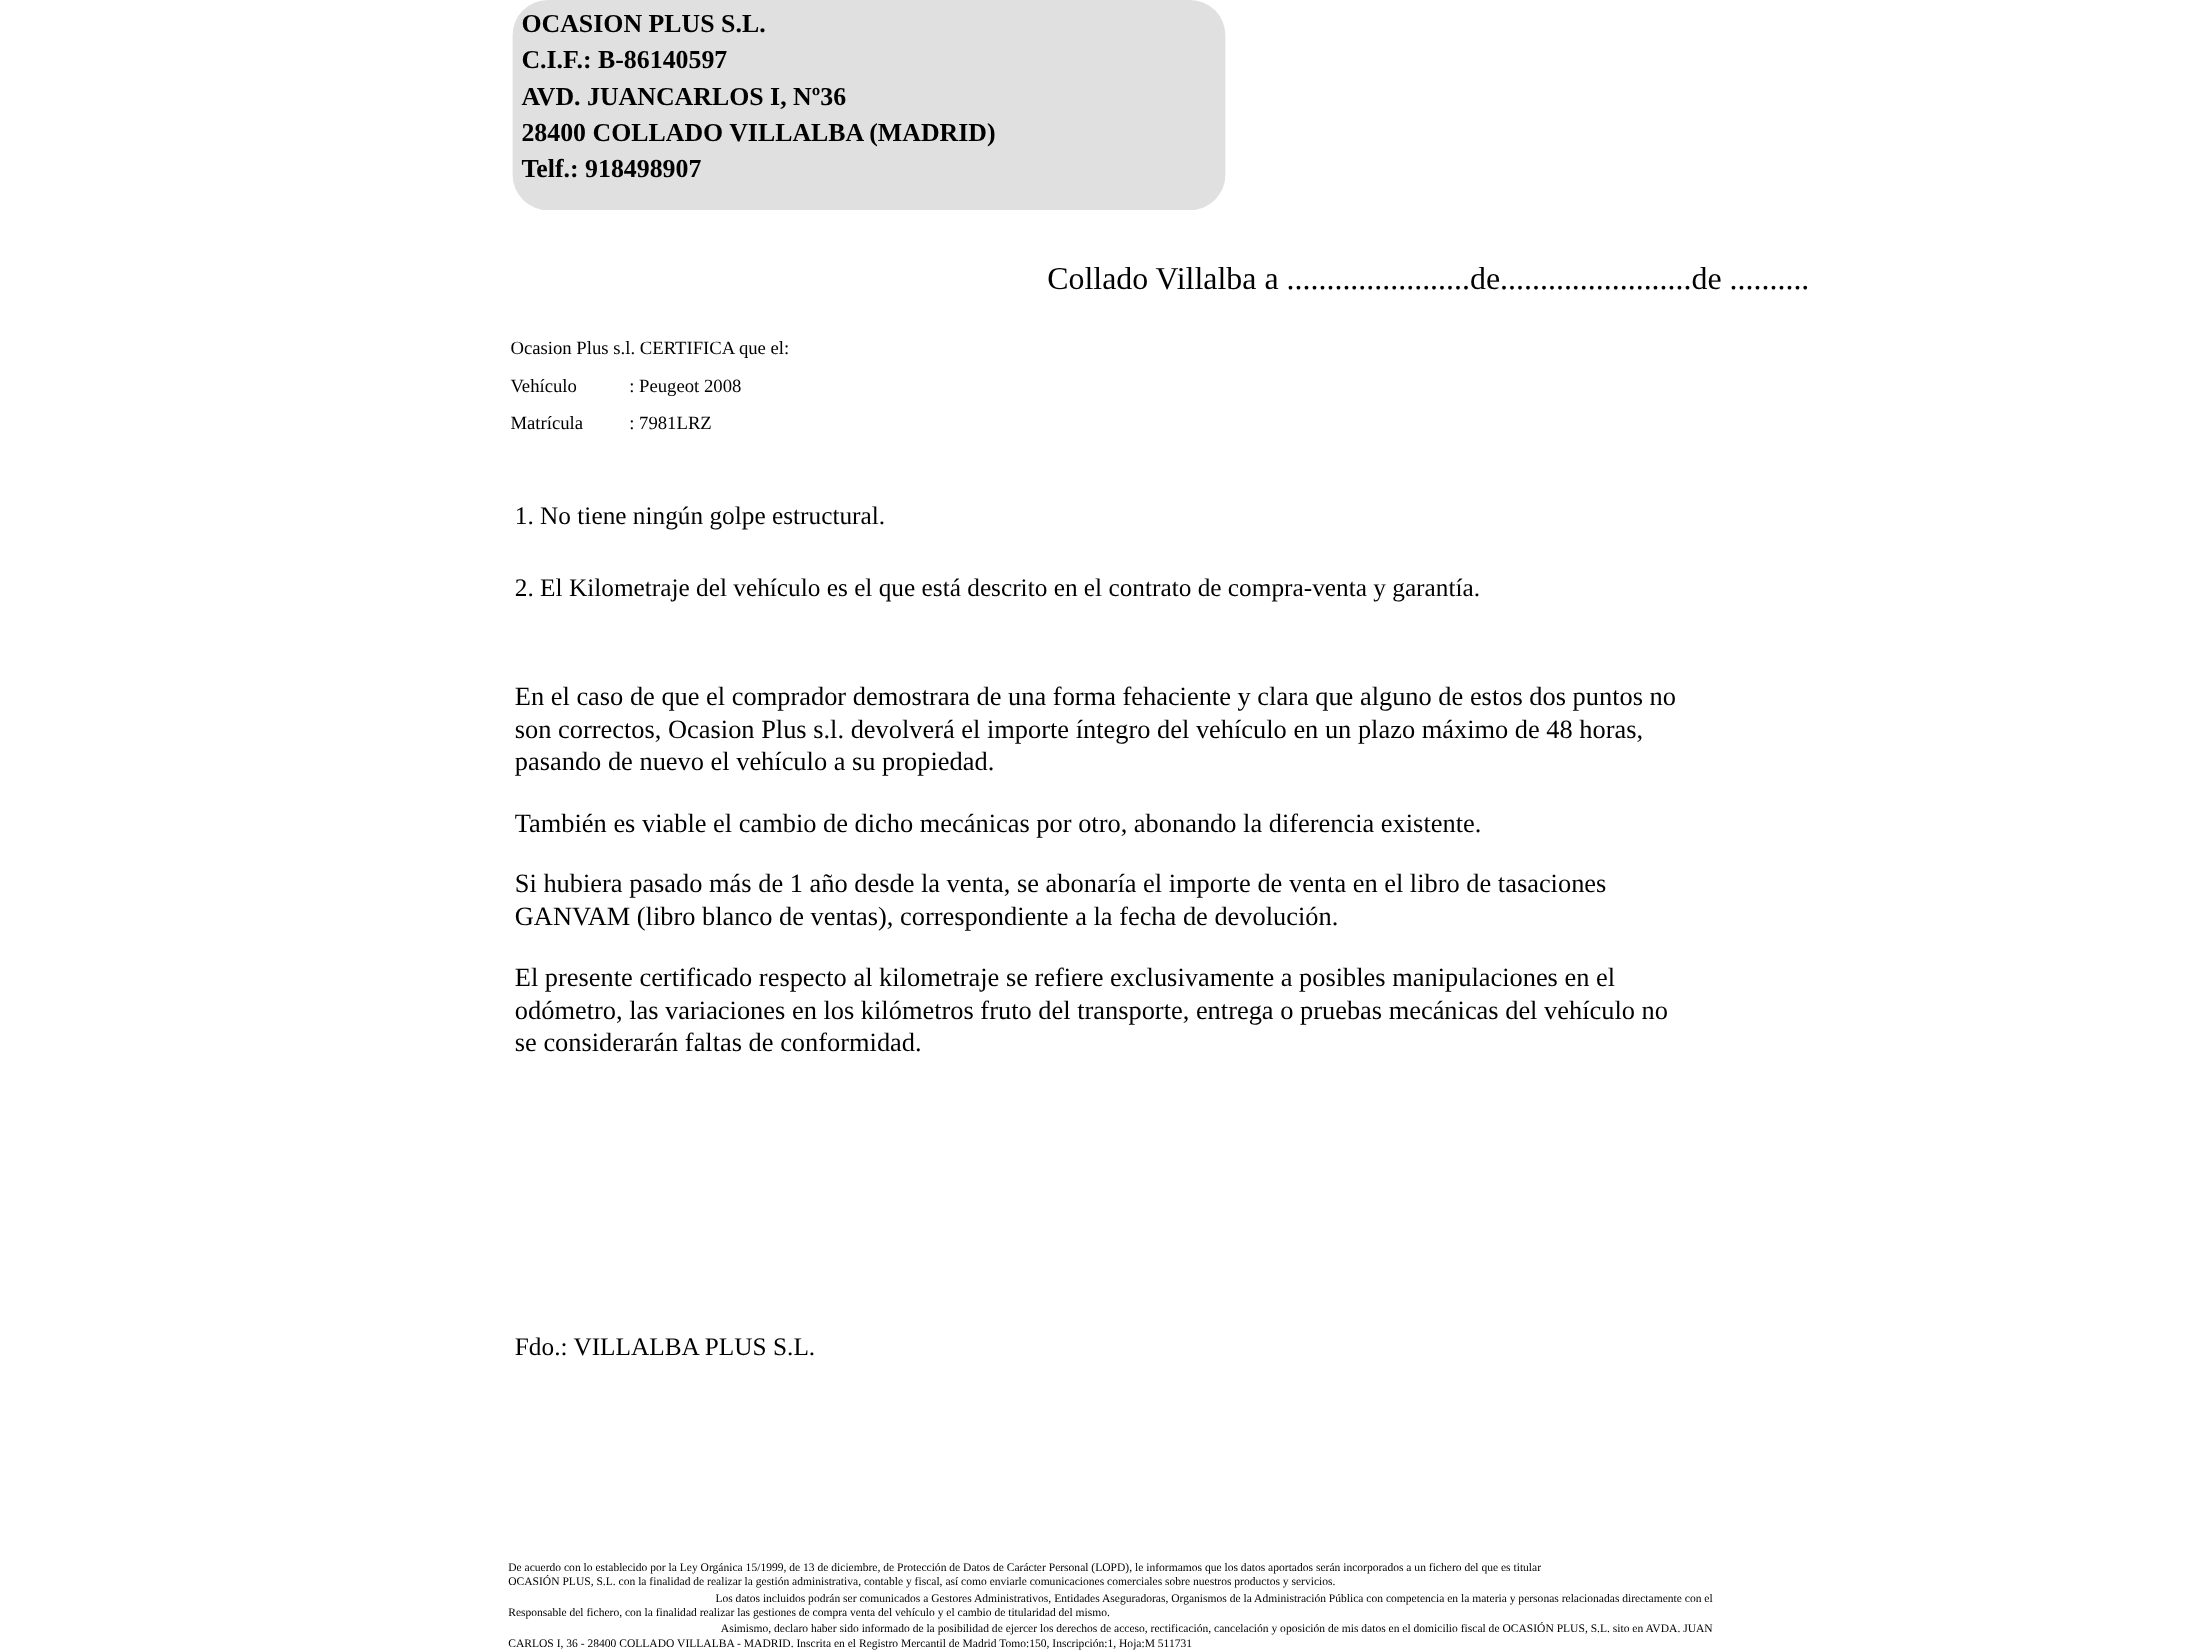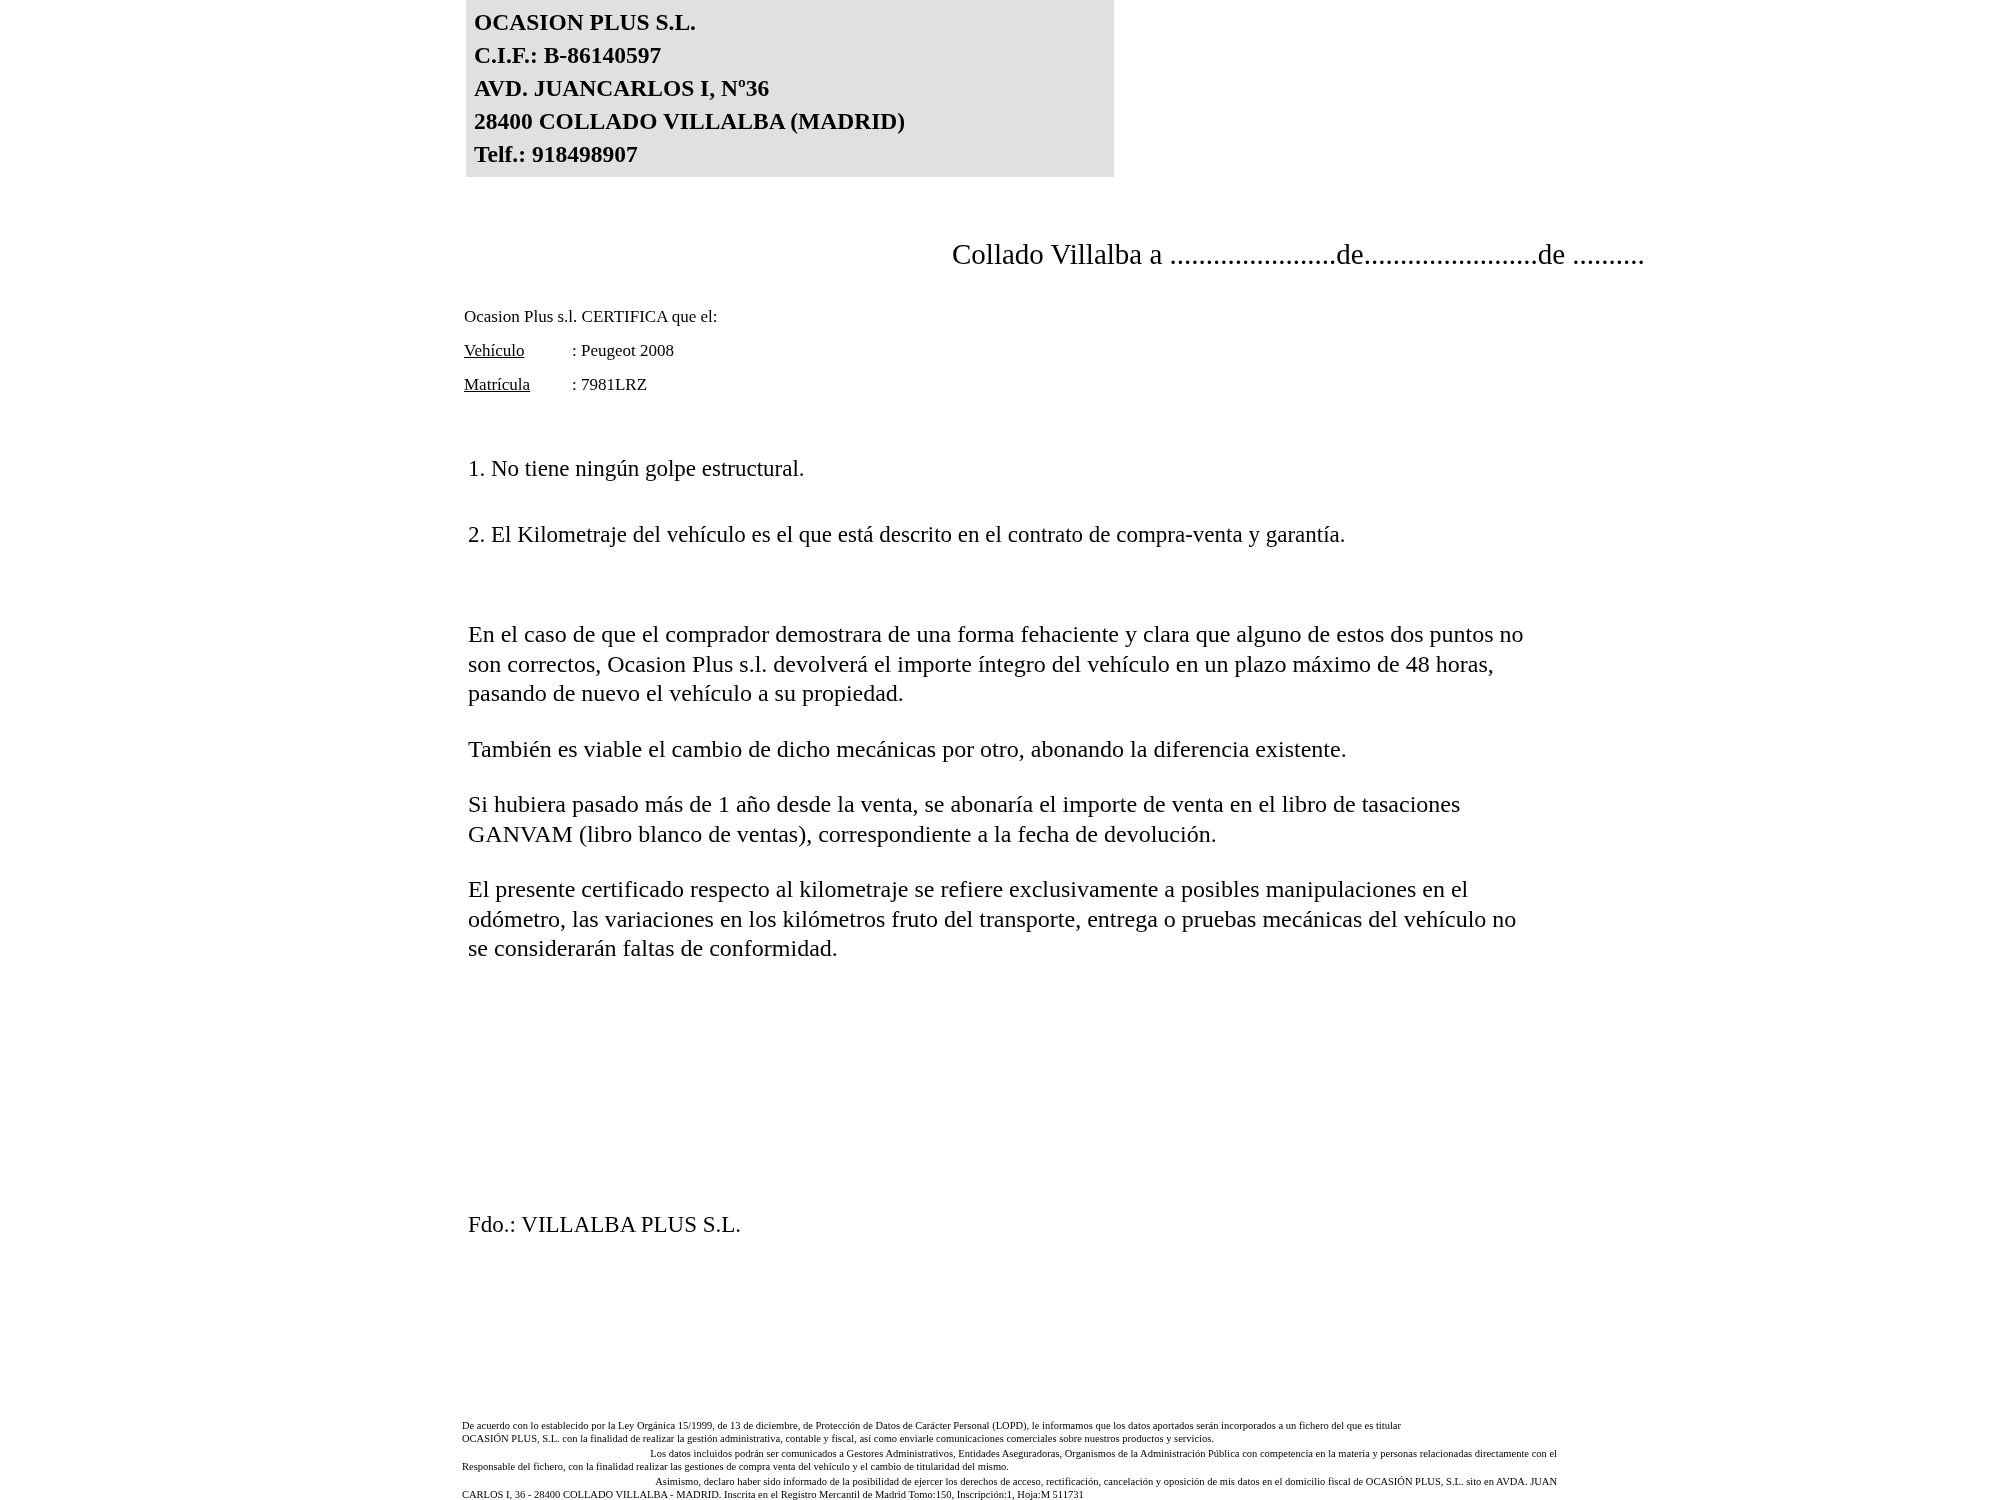--- a/index.html
+++ b/index.html
@@ -24,22 +24,23 @@
     height: 1500px;
     background: #ffffff;
   }
 
   
   .letterhead {
     position: absolute;
     left: 466px;
     top: 0px;
     width: 648px;
-    padding: 6px 0 6px 0;
+    padding: 6px 0 20px 0;
     background: #e0e0e0;
+    border-radius: 32px;
   }
   .letterhead .lh-line {
     font-family: "Liberation Serif", serif;
     font-weight: bold;
     font-size: 23.5px;
     line-height: 33px;
     padding-left: 8px;
     white-space: nowrap;
   }
 
@@ -58,21 +59,20 @@
     position: absolute;
     left: 464px;
     top: 300px;
     font-size: 17px;
     line-height: 34px;
   }
   .certifies .row {
     white-space: nowrap;
   }
   .lbl-underline {
-    text-decoration: underline;
   }
   .field-label {
     display: inline-block;
     width: 108px;
   }
 
   
   .points {
     position: absolute;
     left: 468px;

